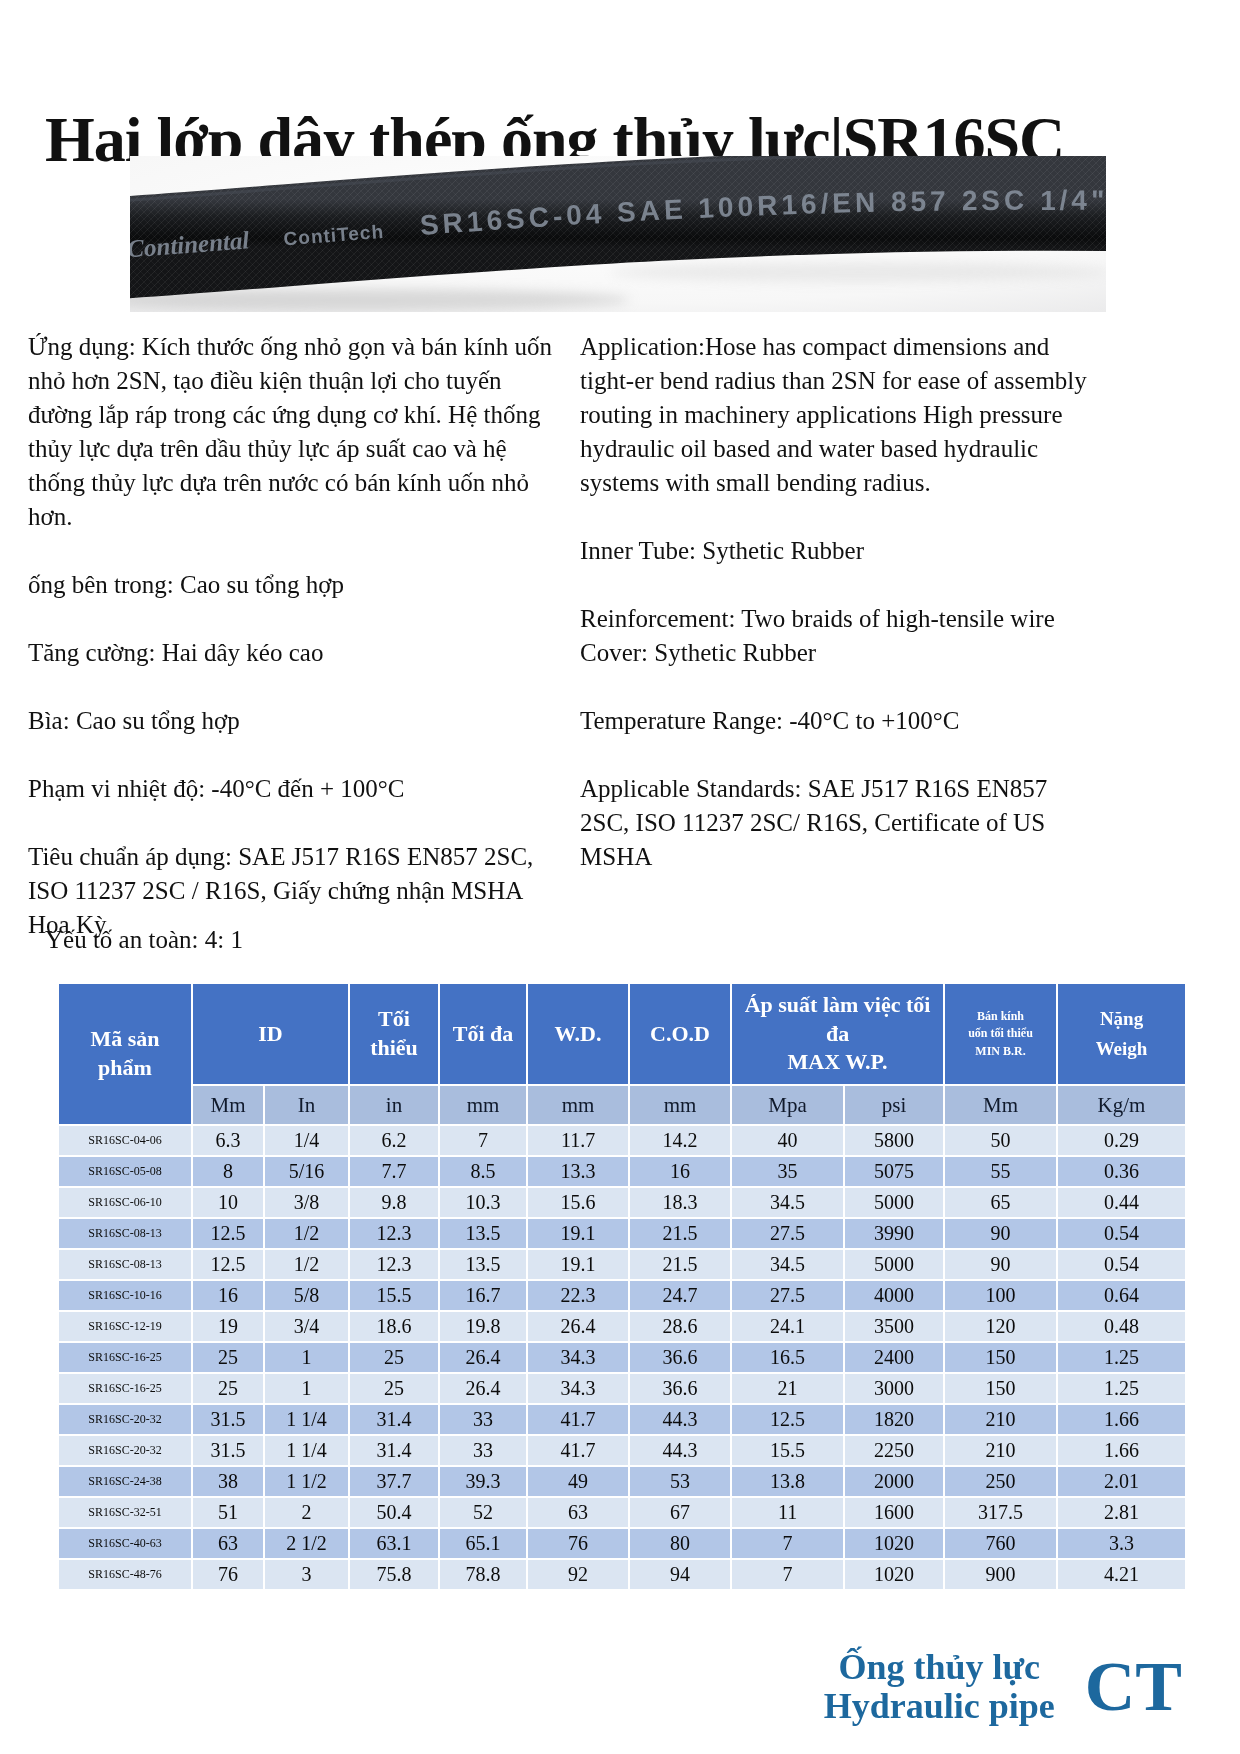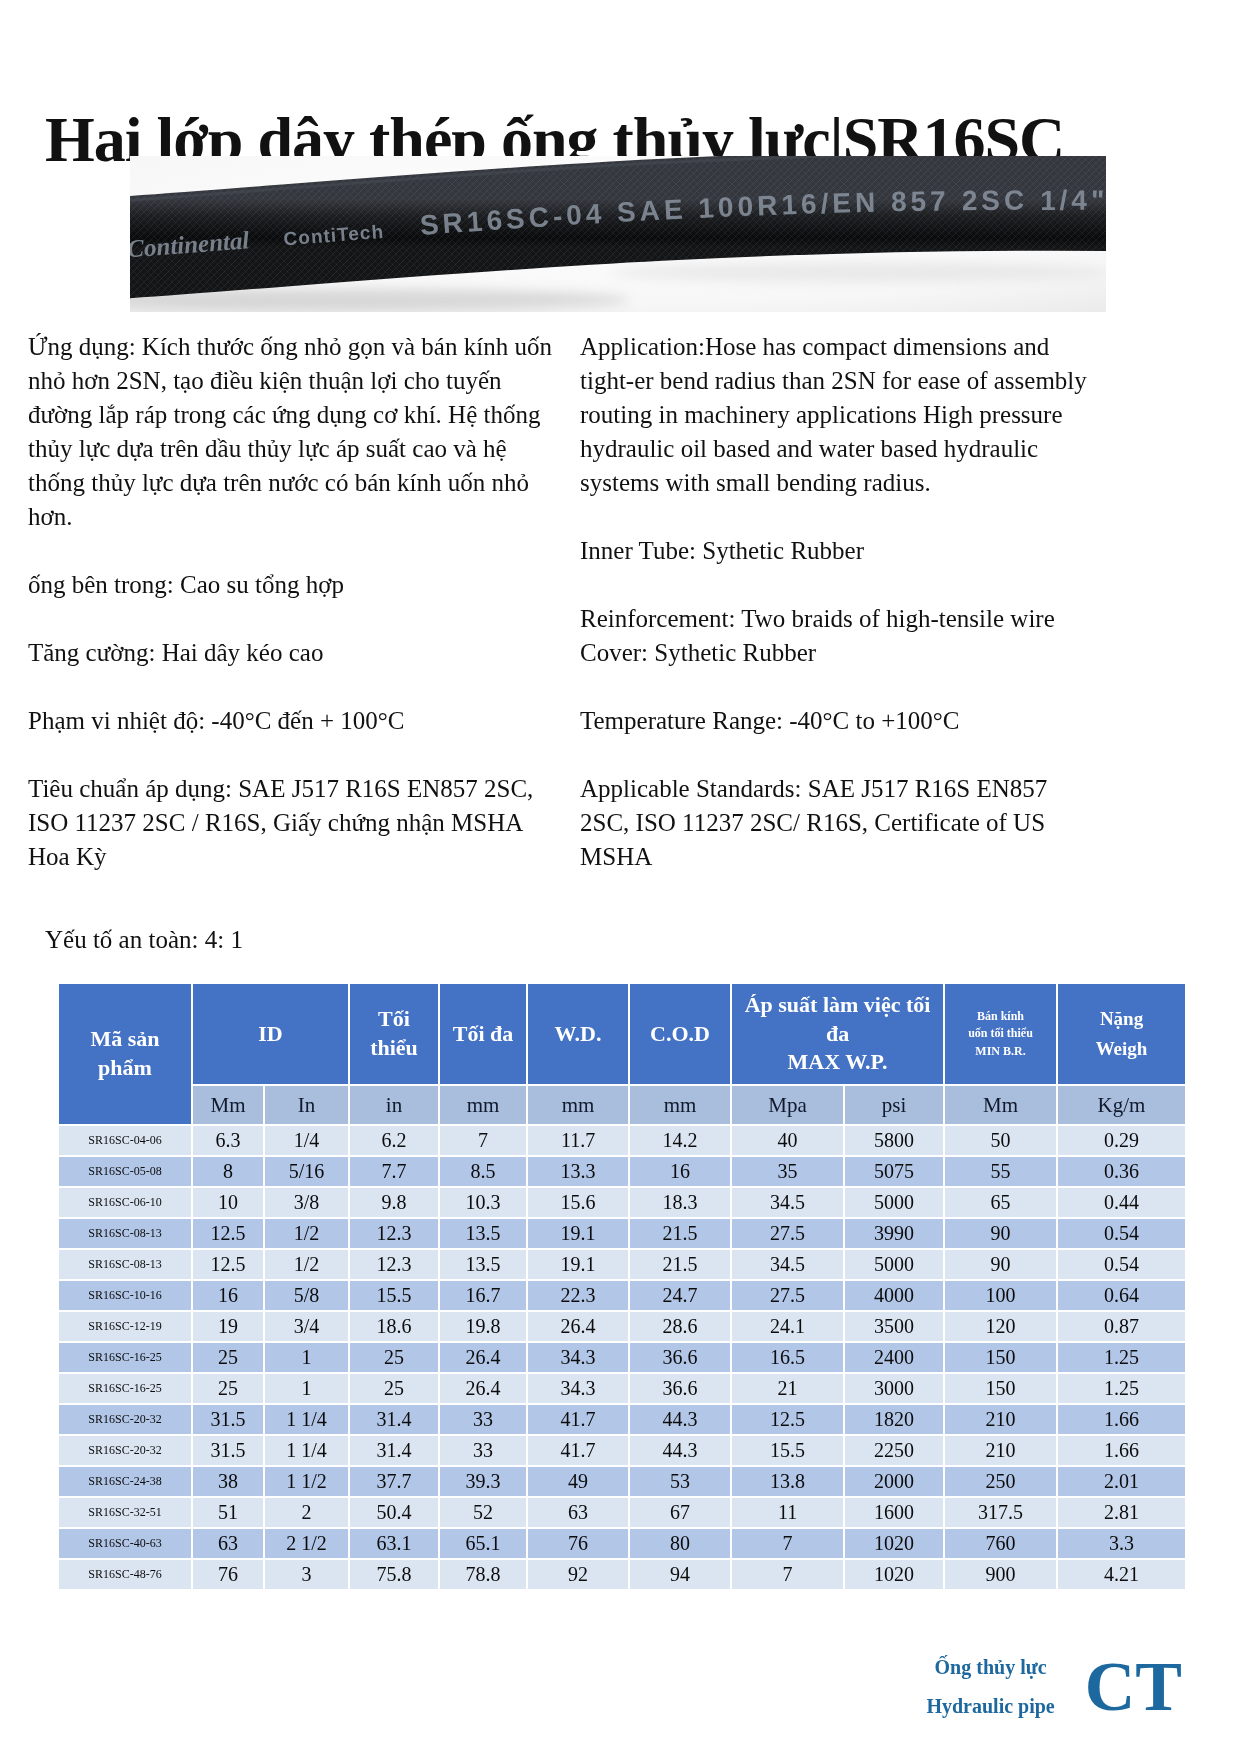--- a/index.html
+++ b/index.html
@@ -27,21 +27,21 @@
   th.h1.small{font-size:12px;line-height:1.45;}
   th.h1.small2{font-size:19px;line-height:1.6;}
   th.h2{background:var(--table_units,#a9bddd);color:#101a2c;font-weight:normal;font-size:21px;height:38px;}
   table.spec td{font-size:20px;height:29px;color:#0c0c0c;}
   table.spec td:first-child{font-size:12px;}
   tr.light td{background:var(--row_light,#dbe5f2);}
   tr.dark td{background:var(--row_dark,#b2c6e7);}
 
   .footer{position:absolute;right:58px;top:1648px;display:flex;align-items:center;gap:30px;
           color:var(--footer_blue,#1d689e);}
-  .footer .brand{text-align:center;font-weight:bold;font-size:20px;line-height:39px;}
+  .footer .brand{text-align:center;font-weight:bold;font-size:36px;line-height:39px;}
   .footer .ct{font-size:70px;font-weight:bold;line-height:70px;color:var(--footer_blue,#1d689e);}
 </style>
 </head>
 <body>
 
 <div class="page">
 
   <h1 class="title">Hai lớp dây thép ống thủy lực|SR16SC</h1>
 
   <svg class="hose" viewBox="0 0 976 156" preserveAspectRatio="none">
@@ -82,20 +82,21 @@
         <tspan dx="32" font-size="28" letter-spacing="4">SR16SC-04 SAE 100R16/EN 857 2SC 1/4"</tspan>
       </textPath>
     </text>
   </svg>
 
   <div class="cols">
     <div class="col left">
       <p>Ứng dụng: Kích thước ống nhỏ gọn và bán kính uốn nhỏ hơn 2SN, tạo điều kiện thuận lợi cho tuyến đường lắp ráp trong các ứng dụng cơ khí. Hệ thống thủy lực dựa trên dầu thủy lực áp suất cao và hệ thống thủy lực dựa trên nước có bán kính uốn nhỏ hơn.</p>
       <p>ống bên trong: Cao su tổng hợp</p>
       <p>Tăng cường: Hai dây kéo cao</p>
+      <p>Bìa: Cao su tổng hợp</p>
       <p>Phạm vi nhiệt độ: -40°C đến + 100°C</p>
       <p>Tiêu chuẩn áp dụng: SAE J517 R16S EN857 2SC, ISO 11237 2SC / R16S, Giấy chứng nhận MSHA Hoa Kỳ</p>
     </div>
     <div class="col right">
       <p>Application:Hose has compact dimensions and tight-er bend radius than 2SN for ease of assembly routing in machinery applications High pressure hydraulic oil based and water based hydraulic systems with small bending radius.</p>
       <p>Inner Tube: Sythetic Rubber</p>
       <p>Reinforcement: Two braids of high-tensile wire
 Cover: Sythetic Rubber</p>
       <p>Temperature Range: -40°C to +100°C</p>
       <p>Applicable Standards: SAE J517 R16S EN857 2SC, ISO 11237 2SC/ R16S, Certificate of US MSHA</p>
@@ -233,21 +234,21 @@
           <td>SR16SC-12-19</td>
           <td>19</td>
           <td>3/4</td>
           <td>18.6</td>
           <td>19.8</td>
           <td>26.4</td>
           <td>28.6</td>
           <td>24.1</td>
           <td>3500</td>
           <td>120</td>
-          <td>0.87</td>
+          <td>0.48</td>
         </tr>
         <tr class="dark">
           <td>SR16SC-16-25</td>
           <td>25</td>
           <td>1</td>
           <td>25</td>
           <td>26.4</td>
           <td>34.3</td>
           <td>36.6</td>
           <td>16.5</td>

